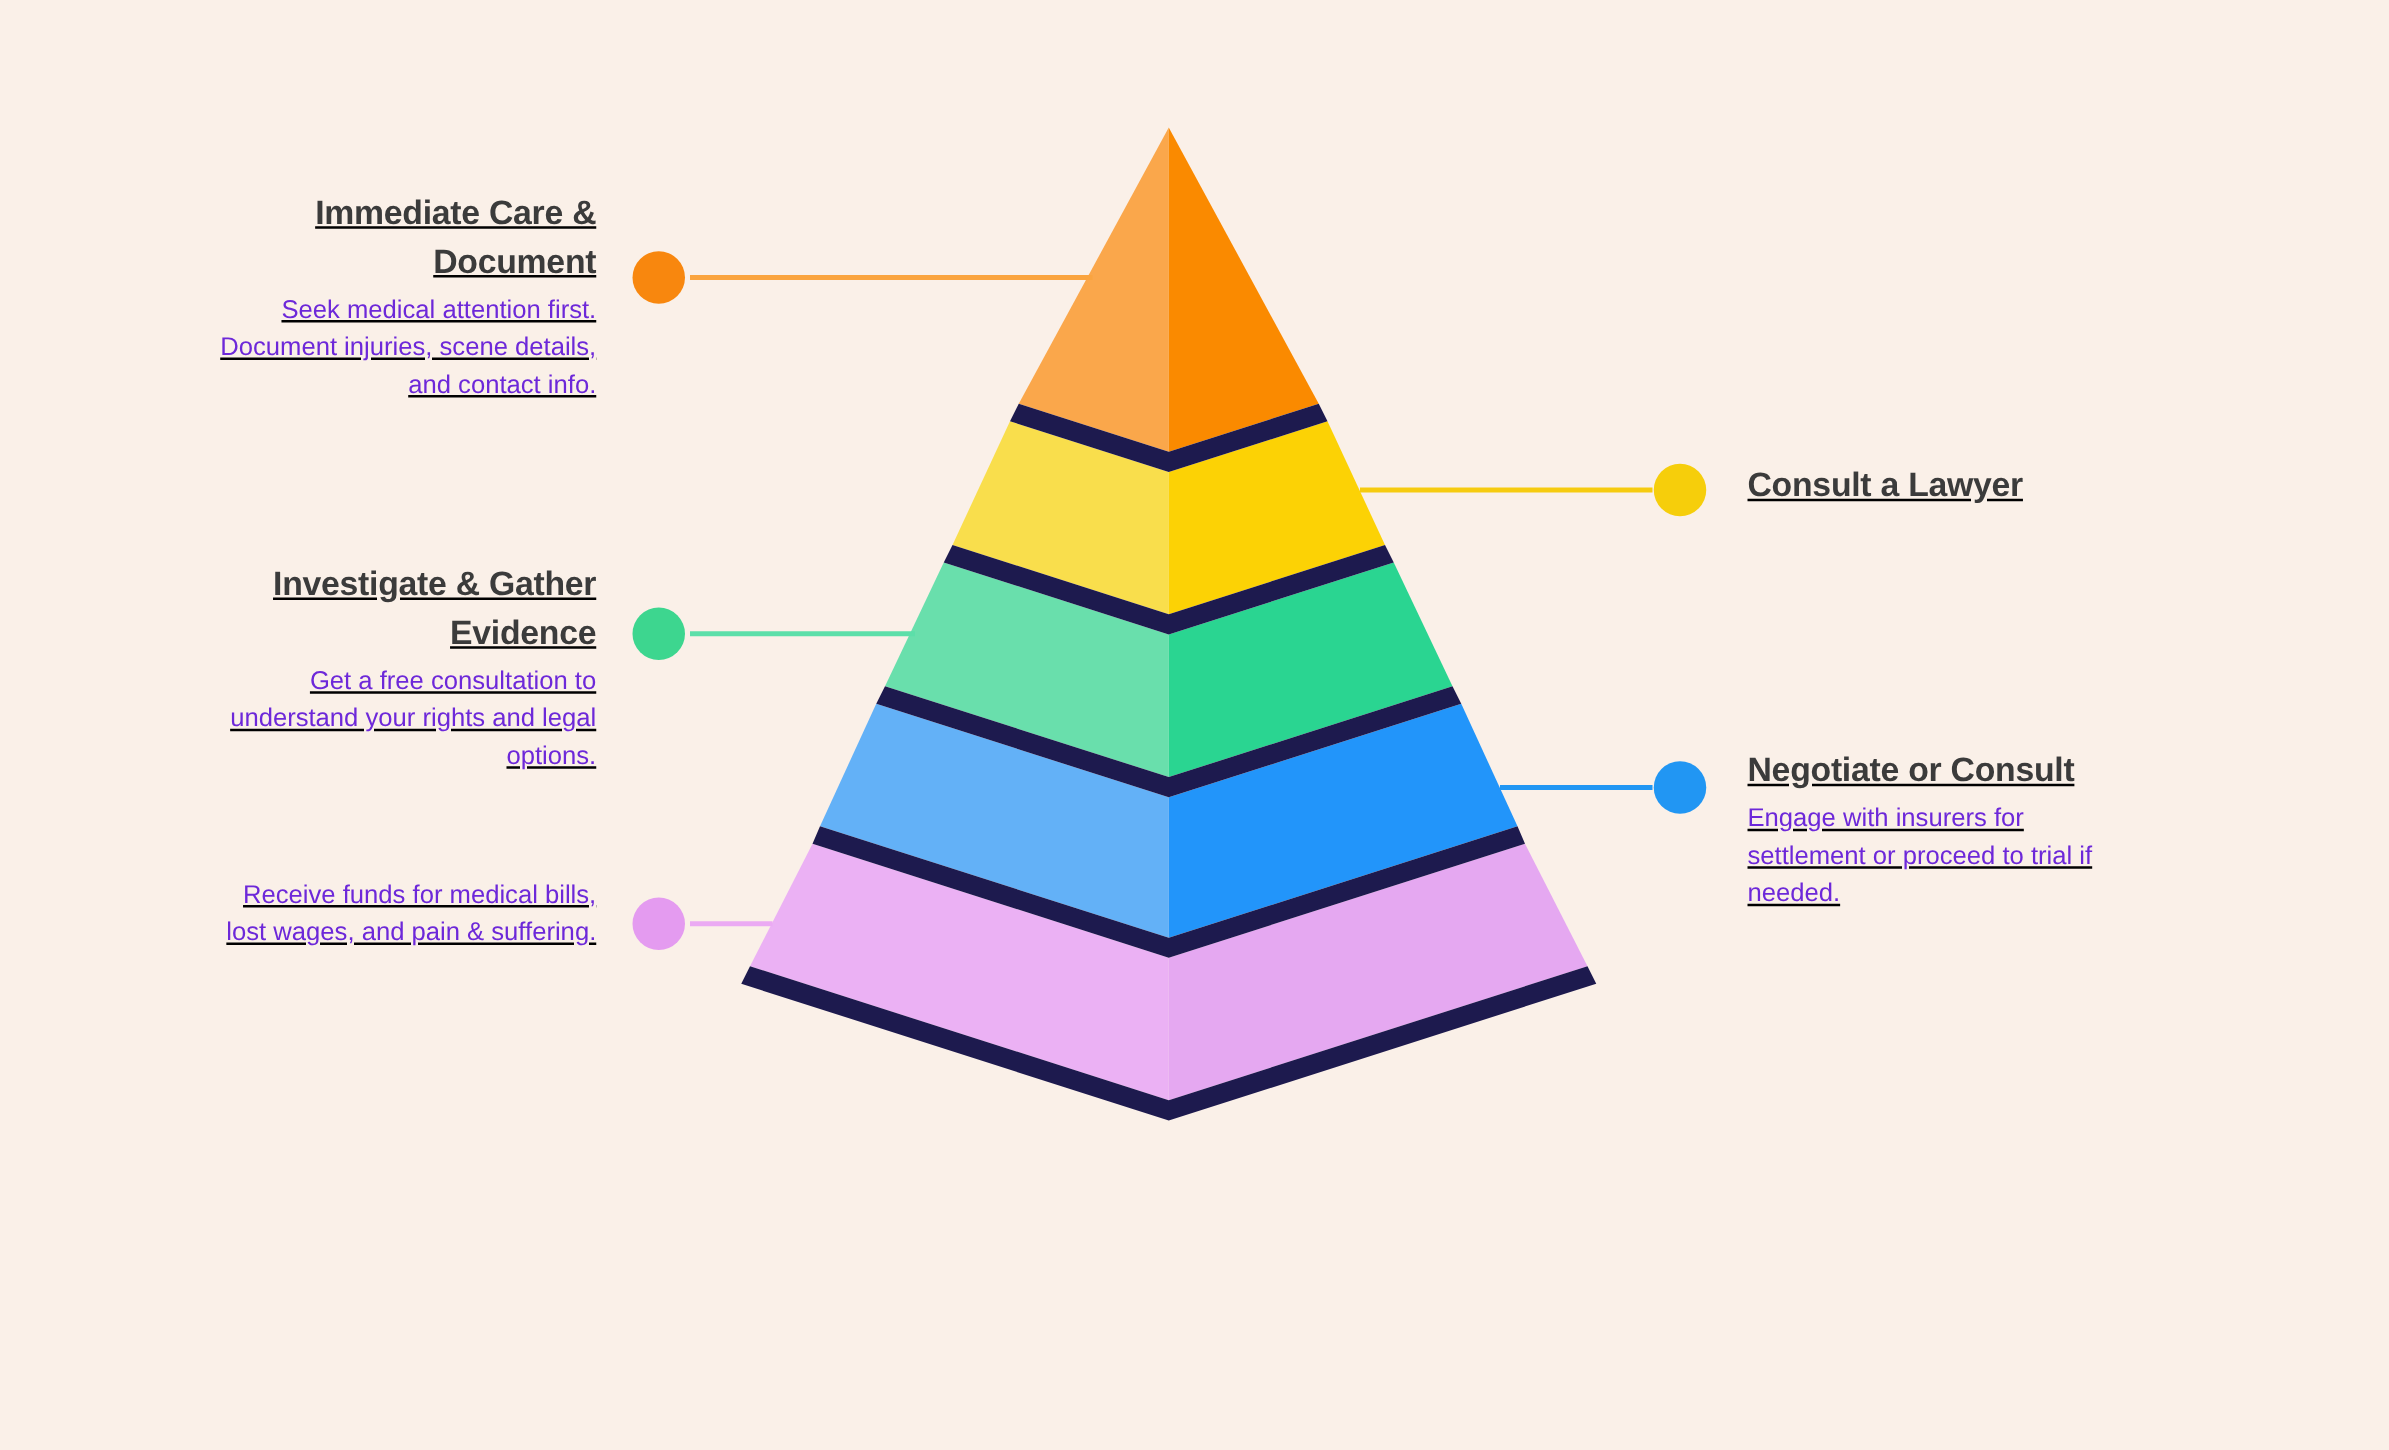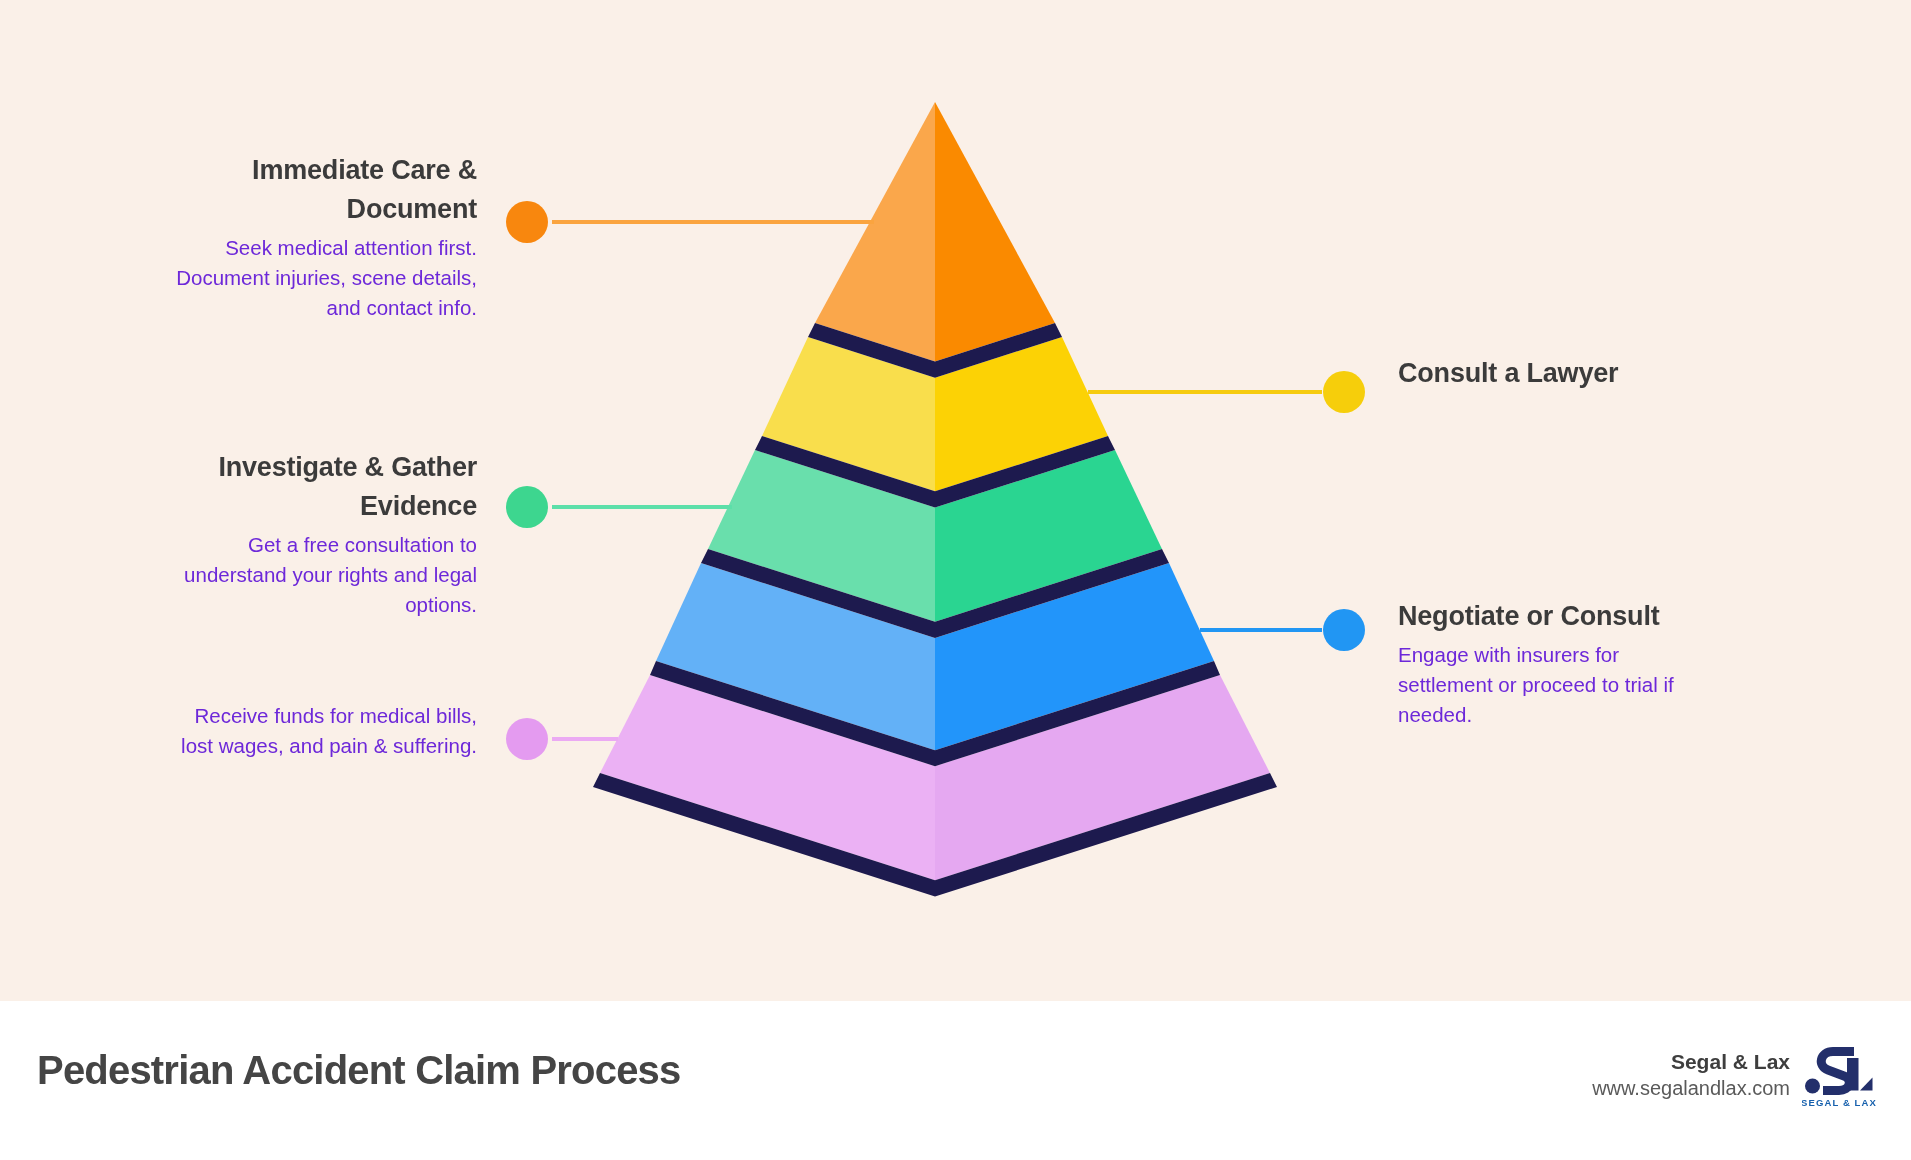--- a/index.html
+++ b/index.html
@@ -1,27 +1,27 @@
 <!DOCTYPE html>
 <html><head>
 <meta charset="utf-8">
 <style>
   html,body{margin:0;padding:0;background:#e8e8e8;}
   .canvas{
     position:relative;width:1911px;height:1160px;overflow:hidden;
     background:#FAF0E8;font-family:"Liberation Sans",sans-serif;
   }
   #diagram-svg{position:absolute;left:0;top:0;width:1911px;height:1160px;}
-  .label{position:absolute;}
+  .label{position:absolute;text-decoration:underline;}
   .label h3{margin:0 0 4px 0;font-size:27px;line-height:39px;font-weight:700;color:#3B3B3B;letter-spacing:-0.2px;}
   .label p{margin:0;font-size:20.5px;line-height:30px;color:#6d28d9;white-space:pre-line;}
   .label.left{left:137px;width:340px;text-align:right;}
   .label.right{left:1398px;width:318px;text-align:left;}
   #label-0{top:151px;}
-  #label-1{top:354px;}
+  #label-1{top:369px;}
   #label-2{top:448px;}
   #label-3{top:597px;}
   #label-4{top:701px;}
   .footer{position:absolute;left:0;top:1001px;width:1911px;height:159px;background:#FFFFFF;}
   .footer-title{
     position:absolute;left:37px;top:44px;margin:0;
     font-size:40px;line-height:50px;font-weight:700;color:#454545;letter-spacing:-0.8px;
   }
   .brand{position:absolute;right:121px;top:48px;text-align:right;}
   .brand-name{font-size:21px;line-height:26px;font-weight:700;color:#3E3E3E;}
@@ -85,29 +85,14 @@
     <p>Engage with insurers for
 settlement or proceed to trial if
 needed.</p>
   </div>
 
   <div class="label left" id="label-4">
     <p>Receive funds for medical bills,
 lost wages, and pain &amp; suffering.</p>
   </div>
 
-  <div class="footer">
-    <h1 class="footer-title">Pedestrian Accident Claim Process</h1>
-    <div class="brand">
-      <div class="brand-name">Segal &amp; Lax</div>
-      <div class="brand-url">www.segalandlax.com</div>
-    </div>
-    <svg class="logo" viewBox="0 0 74 66">
-      <path d="M52 6.5 H31 C18 6.5 15 21 26 25 L42 31 C51 34.5 48 45.5 37 45.5 H21" fill="none" stroke-width="9" stroke="#232F6B"></path>
-      <circle cx="10.5" cy="41" r="7.5" fill="#232F6B"></circle>
-      <rect x="45" y="13" width="11.5" height="32.5" fill="#232F6B"></rect>
-      <path d="M58 45.5 H70.5 V32.5 Z" fill="#232F6B"></path>
-      <circle cx="39" cy="18" r="4.2" fill="#FFFFFF"></circle>
-      <text x="37" y="61" text-anchor="middle" font-size="9.5" letter-spacing="1.1" fill="#1660AD">SEGAL &amp; LAX</text>
-    </svg>
-  </div>
 
 </div>
 
 </body></html>

